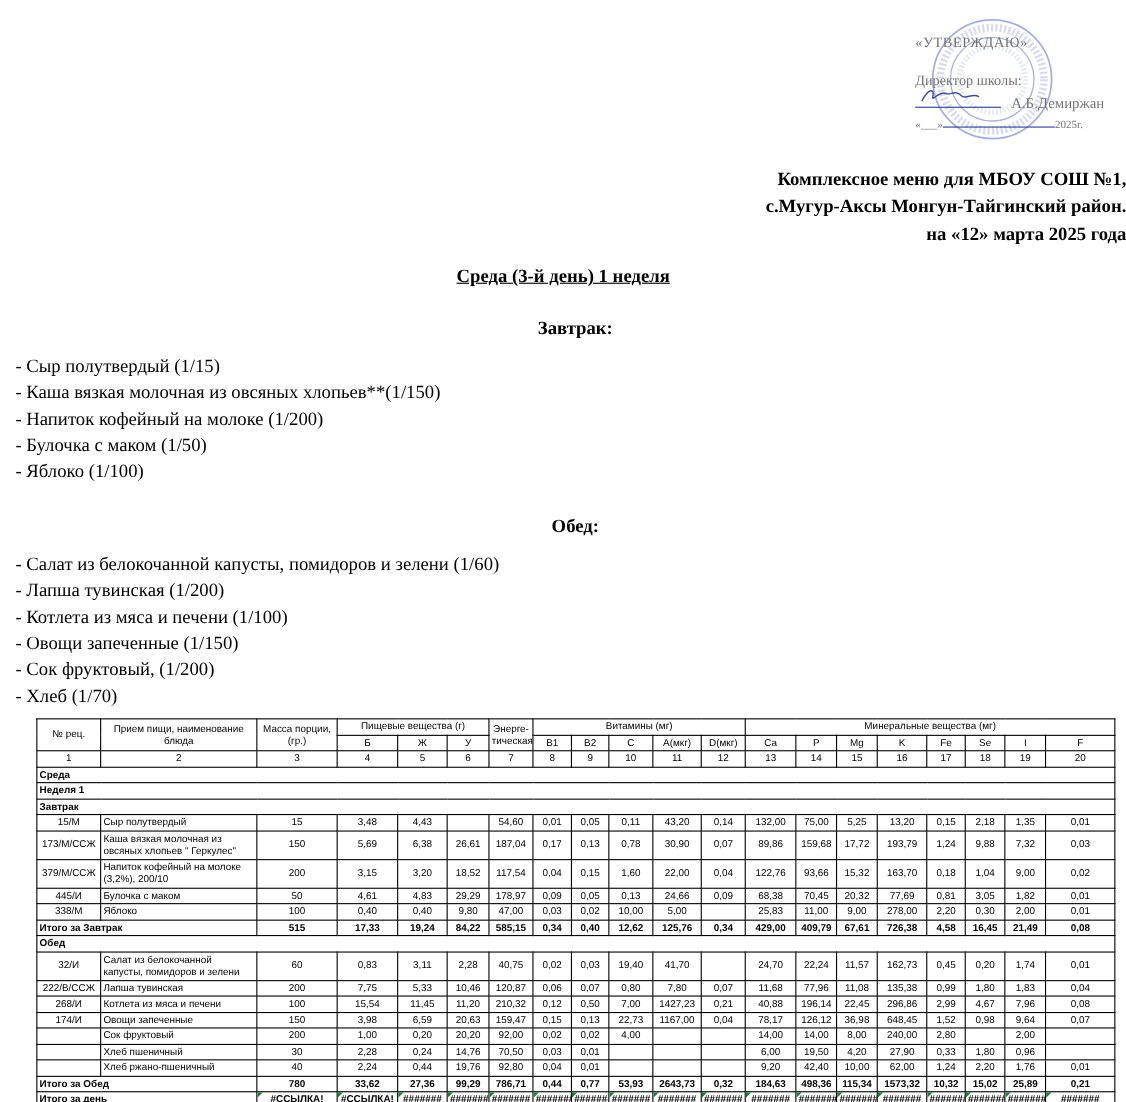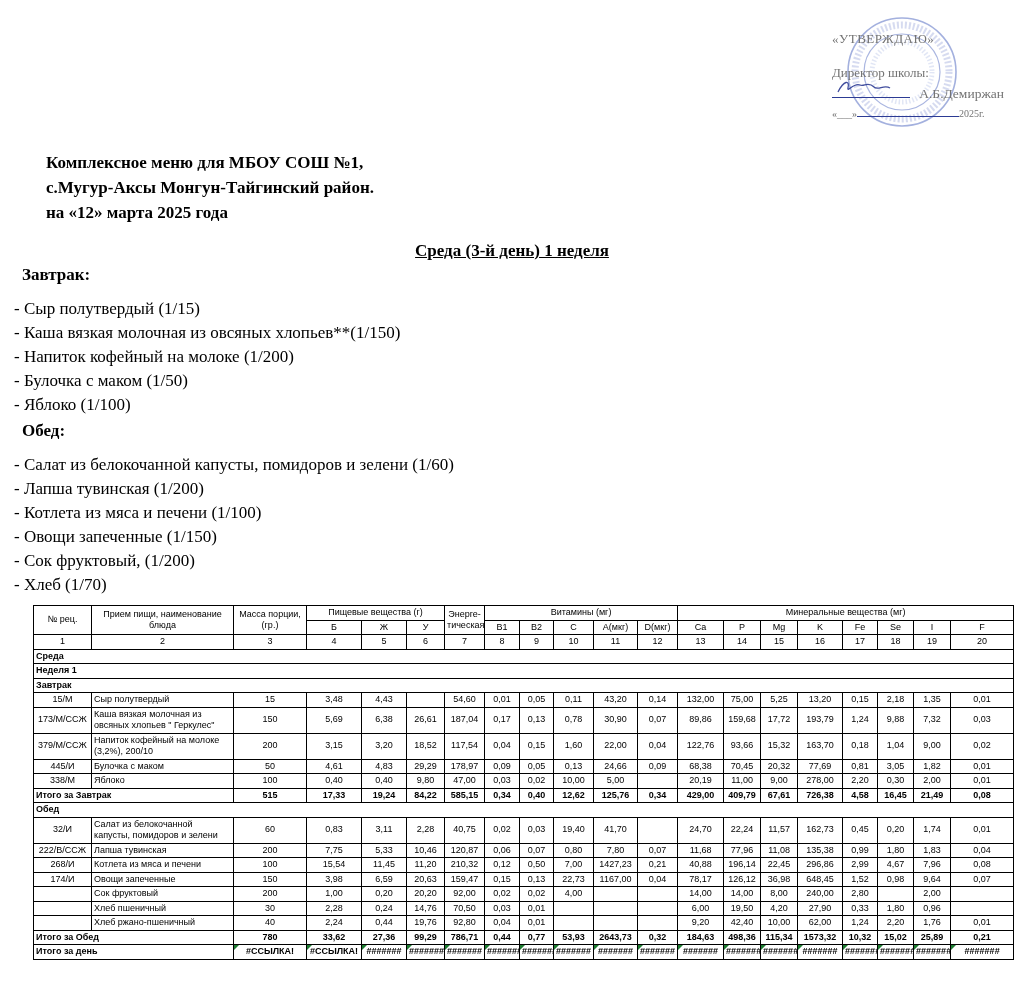--- a/index.html
+++ b/index.html
@@ -20,23 +20,23 @@
   .stamp-line1 { letter-spacing:0.5px; }
   .stamp-line2 { margin-top:17px; }
   .sig-row { margin-top:4px; white-space:nowrap; }
   .sig-line { display:inline-block; width:78px; border-bottom:1px solid #2c3b94; height:12px; position:relative; }
   .sig-name { font-size:13.5px; margin-left:6px; }
   .date-row { margin-top:3px; font-size:10px; white-space:nowrap; }
   .date-line { display:inline-block; width:102px; border-bottom:1px solid #2c3b94; height:9px; }
 
   
   .content { padding-top:150px; }
-  .title-block { text-align:left; font-weight:bold; font-size:17px; line-height:25px;padding-left:46px; }
+  .title-block { text-align:right; font-weight:bold; font-size:17px; line-height:25px; }
   .day-line { text-align:center; font-weight:bold; font-size:17px; margin-top:16px; text-decoration:underline; }
-  .meal-heading { font-weight:bold; font-size:17px; margin-top:4px;padding-left:22px; }
+  .meal-heading { text-align:center; font-weight:bold; font-size:17px; margin-top:28px;padding-left:22px; }
   .menu-list { margin-top:12px; padding-left:14px; font-size:17px; line-height:24px; }
 
   
   .tbl-wrap { margin:8px 10px 0 33px; }
   table { border-collapse:collapse; table-layout:fixed; width:980px;
           font-family:"Liberation Sans", sans-serif; font-size:9px; line-height:11.5px; }
   th, td { border:1px solid #000; padding:1px 2px; text-align:center; vertical-align:middle;
            overflow:hidden; position:relative; }
   thead th { font-weight:normal; }
   .energy-head { white-space:pre-line; }
@@ -286,21 +286,21 @@
               <td>100</td>
               <td>0,40</td>
               <td>0,40</td>
               <td>9,80</td>
               <td>47,00</td>
               <td>0,03</td>
               <td>0,02</td>
               <td>10,00</td>
               <td>5,00</td>
               <td></td>
-              <td>20,19</td>
+              <td>25,83</td>
               <td>11,00</td>
               <td>9,00</td>
               <td>278,00</td>
               <td>2,20</td>
               <td>0,30</td>
               <td>2,00</td>
               <td>0,01</td>
             </tr>
             <tr class="total">
               <td class="rowlabel" colspan="2">Итого за Завтрак</td>

